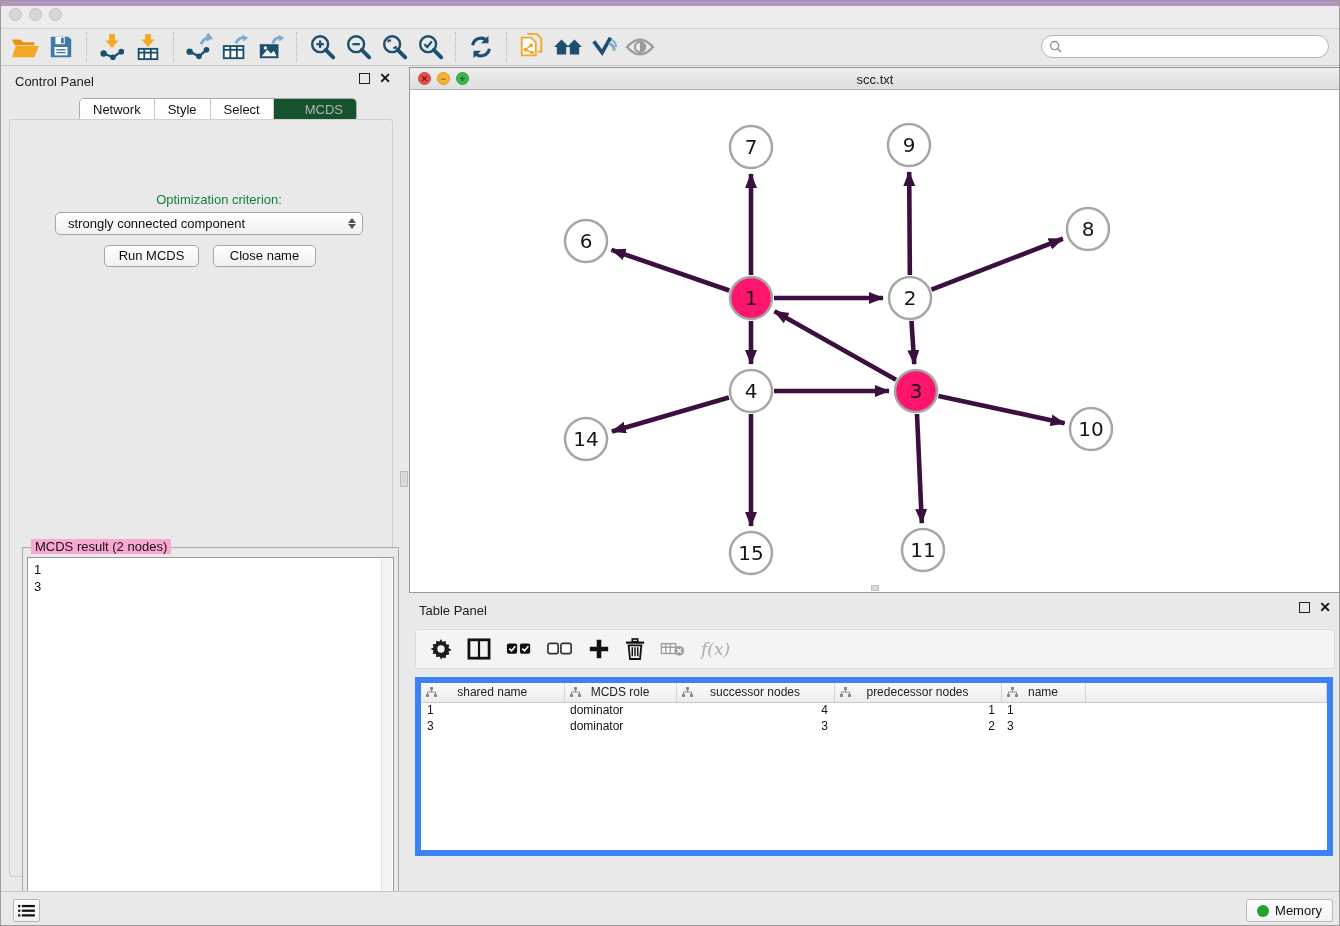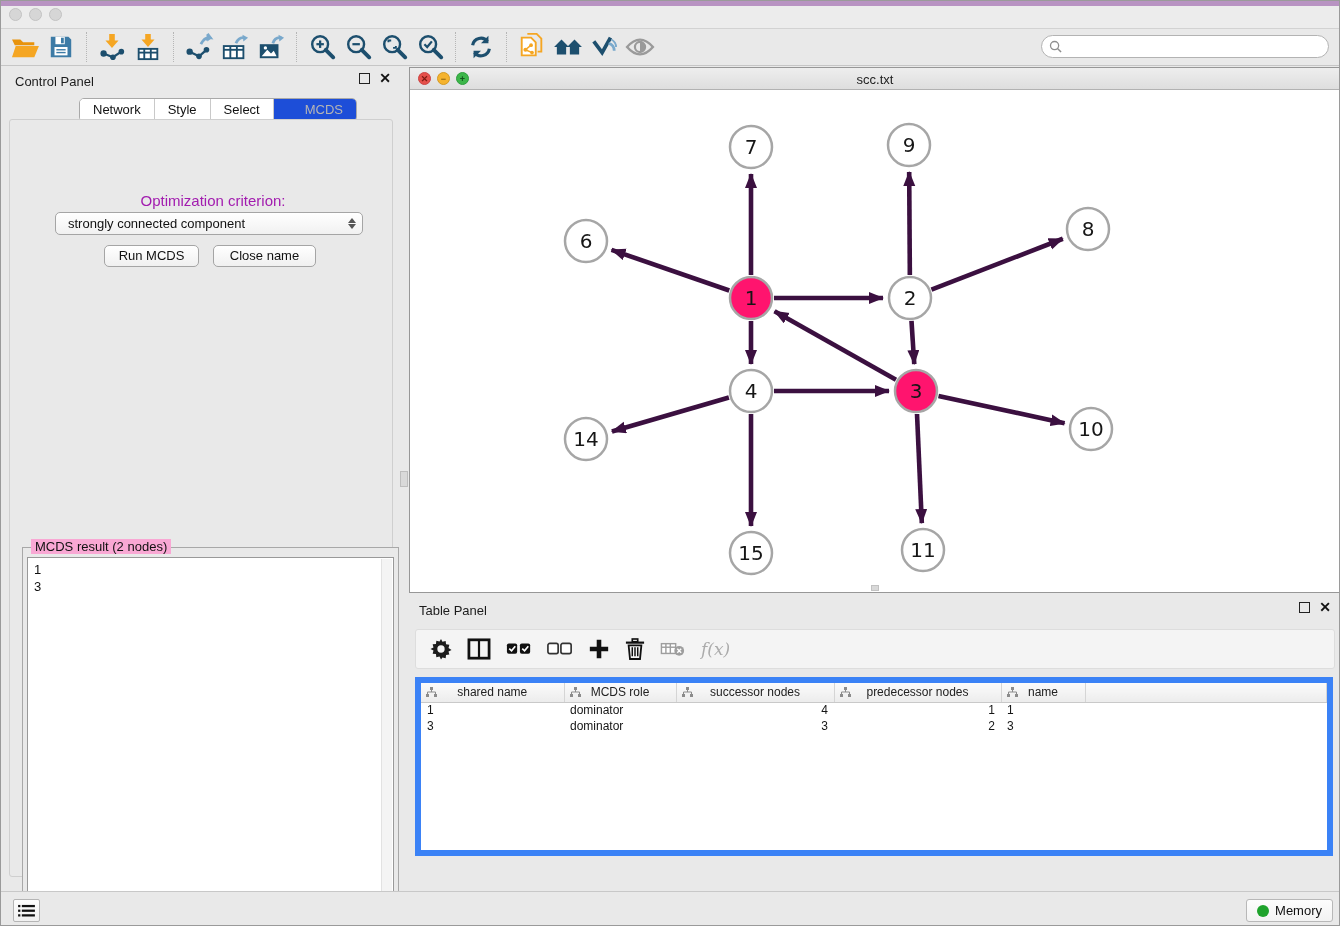--- a/index.html
+++ b/index.html
@@ -25,24 +25,24 @@
   .cp-titlerow { position:absolute; left:0; top:0; width:100%; height:28px; }
   .panel-title { position:absolute; left:14px; top:7px; font-size:13px; color:#1c1c1c; }
   .panel-icons { position:absolute; right:10px; top:6px; display:flex; gap:9px; align-items:center; }
   .float-ic { width:11px; height:11px; border:1.6px solid #222; background:transparent; }
   .close-ic { font-size:14px; font-weight:bold; color:#111; line-height:11px; }
 
   .tabstrip { position:absolute; display:flex; border:1px solid #a9a9a9; border-radius:5px; overflow:hidden; background:#fff;align-items:flex-end; }
   .cp-tabs { top:31px; left:78px; }
   .tab { padding:3px 13px 4px 13px; font-size:13px; color:#111; background:#fff; border-left:1px solid #c9c9c9; white-space:nowrap; }
   .tab:first-child { border-left:none; }
-  .tab.selected { background:#1d4ed8; color:#b5b5b5;padding-left:31px; }
+  .tab.selected { background:#14532d; color:#b5b5b5;padding-left:31px; }
 
   .cp-content { position:absolute; left:8px; top:52px; width:384px; height:758px; background:#e9e9e9; border:1px solid #cfcfcf; border-radius:3px; }
-  .opt-label { position:absolute; left:12px; width:100%; top:72px; text-align:center; font-size:15px; color:#a21caf; }
+  .opt-label { position:absolute; left:18px; width:100%; top:72px; text-align:center; font-size:13px; color:#15803d; }
   .criterion-select { position:absolute; left:45px; top:92px; width:308px; height:23px; background:linear-gradient(#ffffff,#f1f1f1); border:1px solid #a5a5a5; border-radius:5px; display:flex; align-items:center; padding:0 6px 0 12px; font-size:13px; color:#111; }
   .criterion-select .chev { margin-left:auto; display:flex; flex-direction:column; gap:1px; align-items:center; }
   .chev i { width:0; height:0; border-left:4px solid transparent; border-right:4px solid transparent; display:block; }
   .chev .up { border-bottom:5px solid #555; }
   .chev .dn { border-top:5px solid #555; }
   .btn { position:absolute; height:22px; background:linear-gradient(#ffffff,#f0f0f0); border:1px solid #a5a5a5; border-radius:5px; font-size:13px; color:#111; text-align:center; line-height:20px; }
   .run-btn { left:94px; top:125px; width:95px; }
   .closep-btn { left:203px; top:125px; width:103px; }
 
   .result-fieldset { position:absolute; left:12px; top:427px; width:377px; height:381px; border:1px solid #a8a8a8; background:#e9e9e9; }

